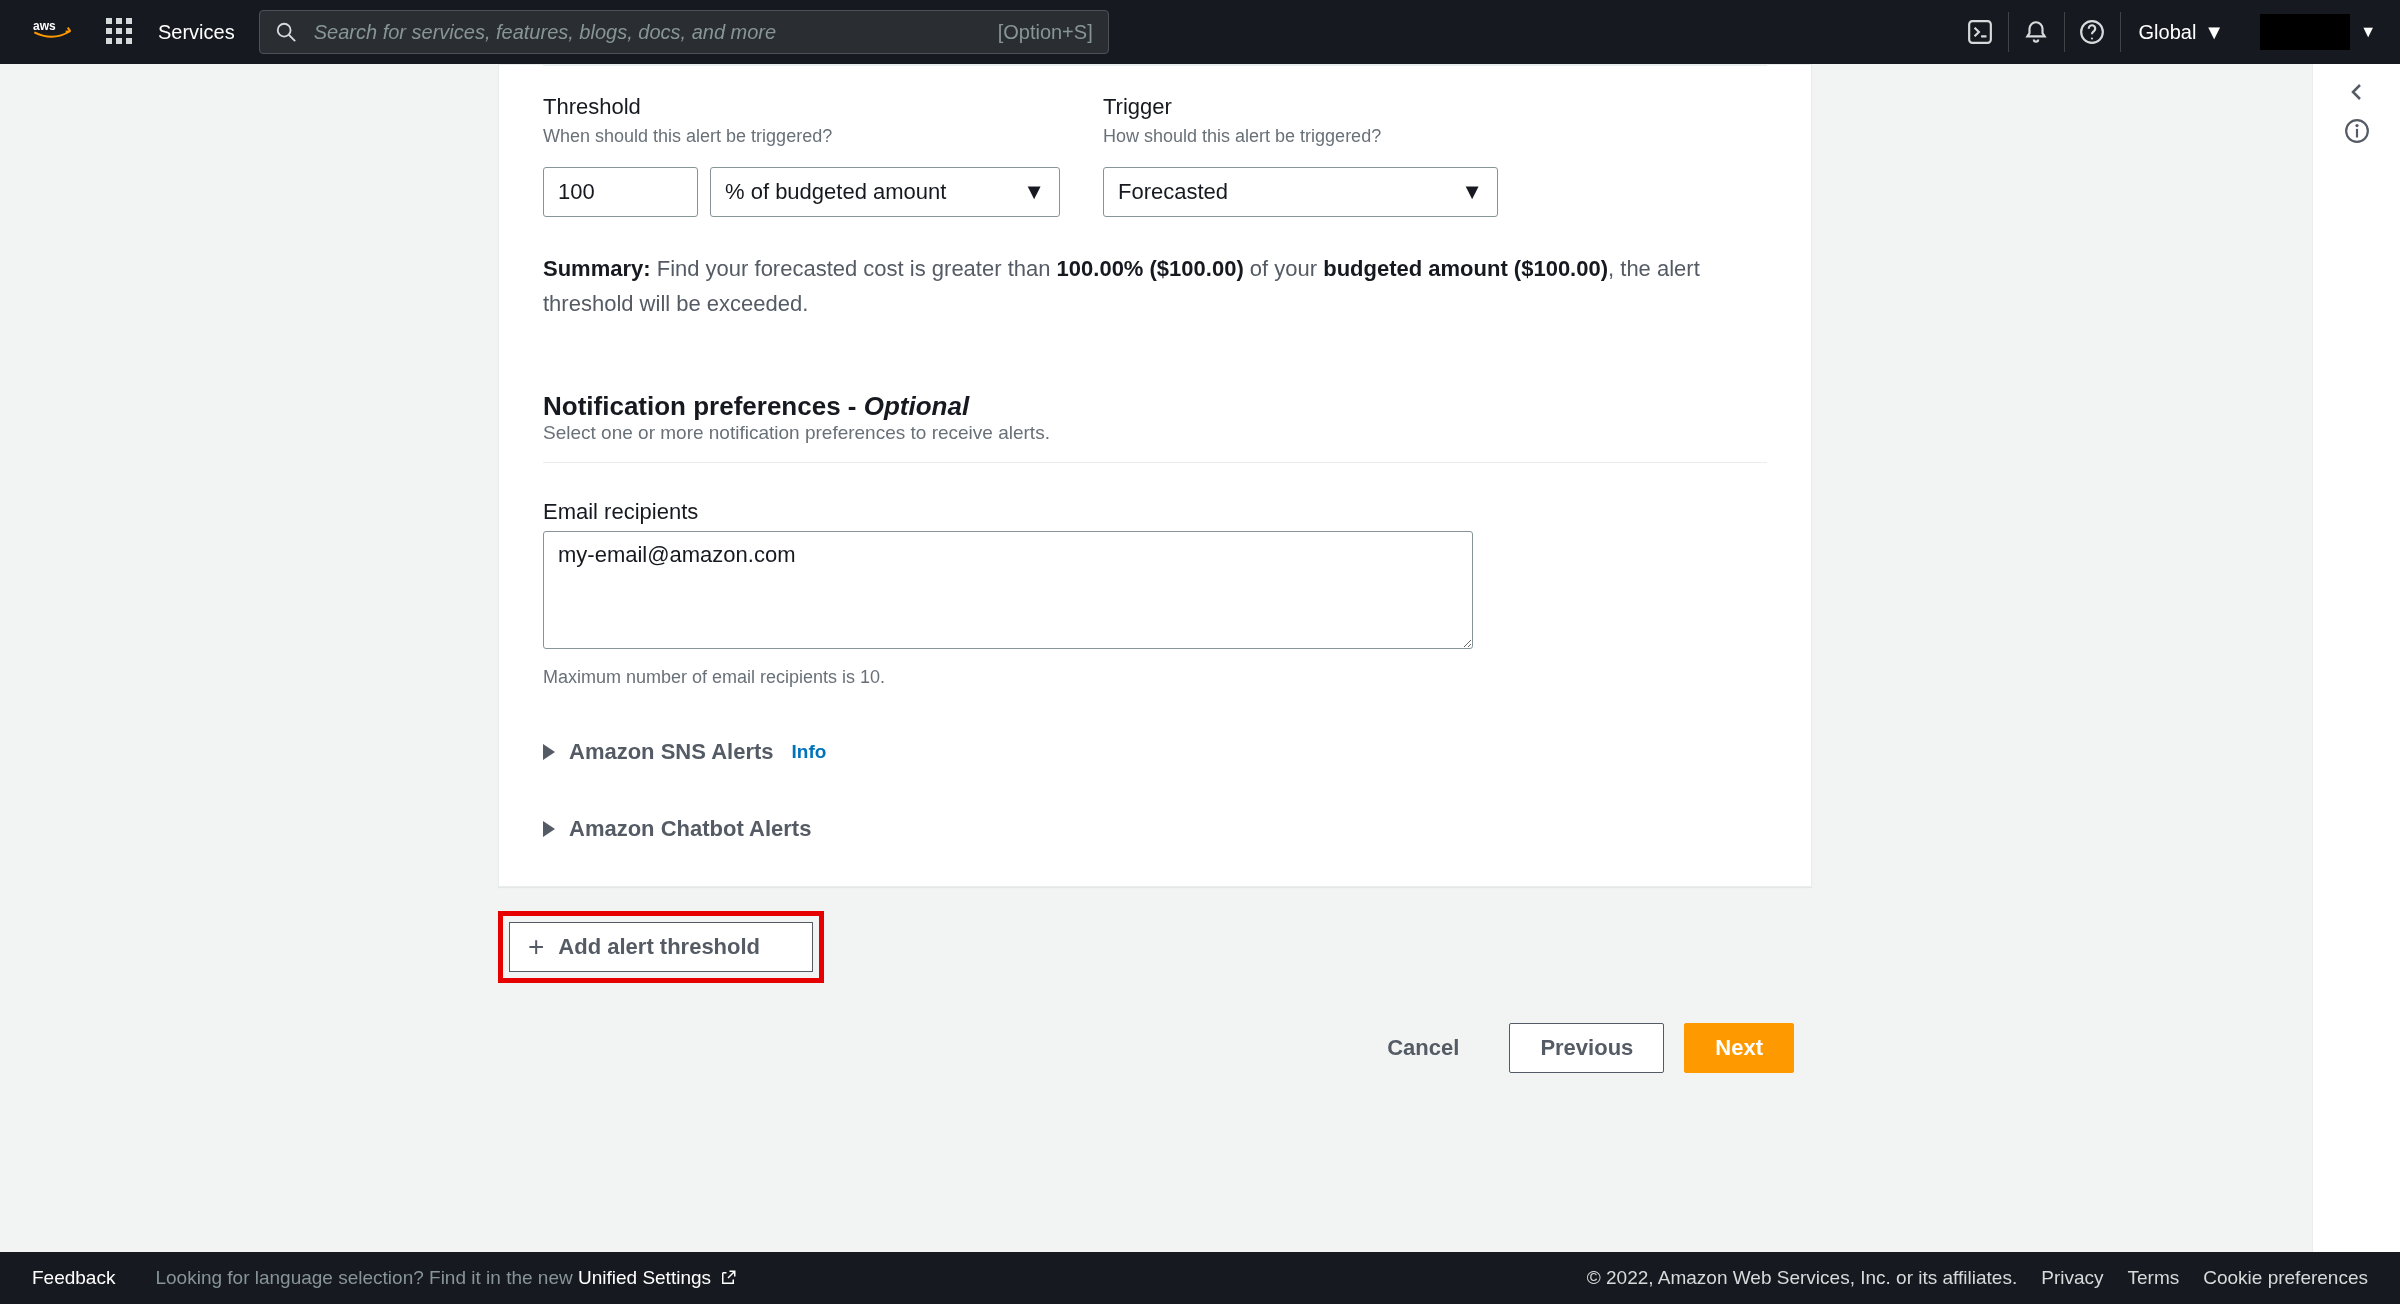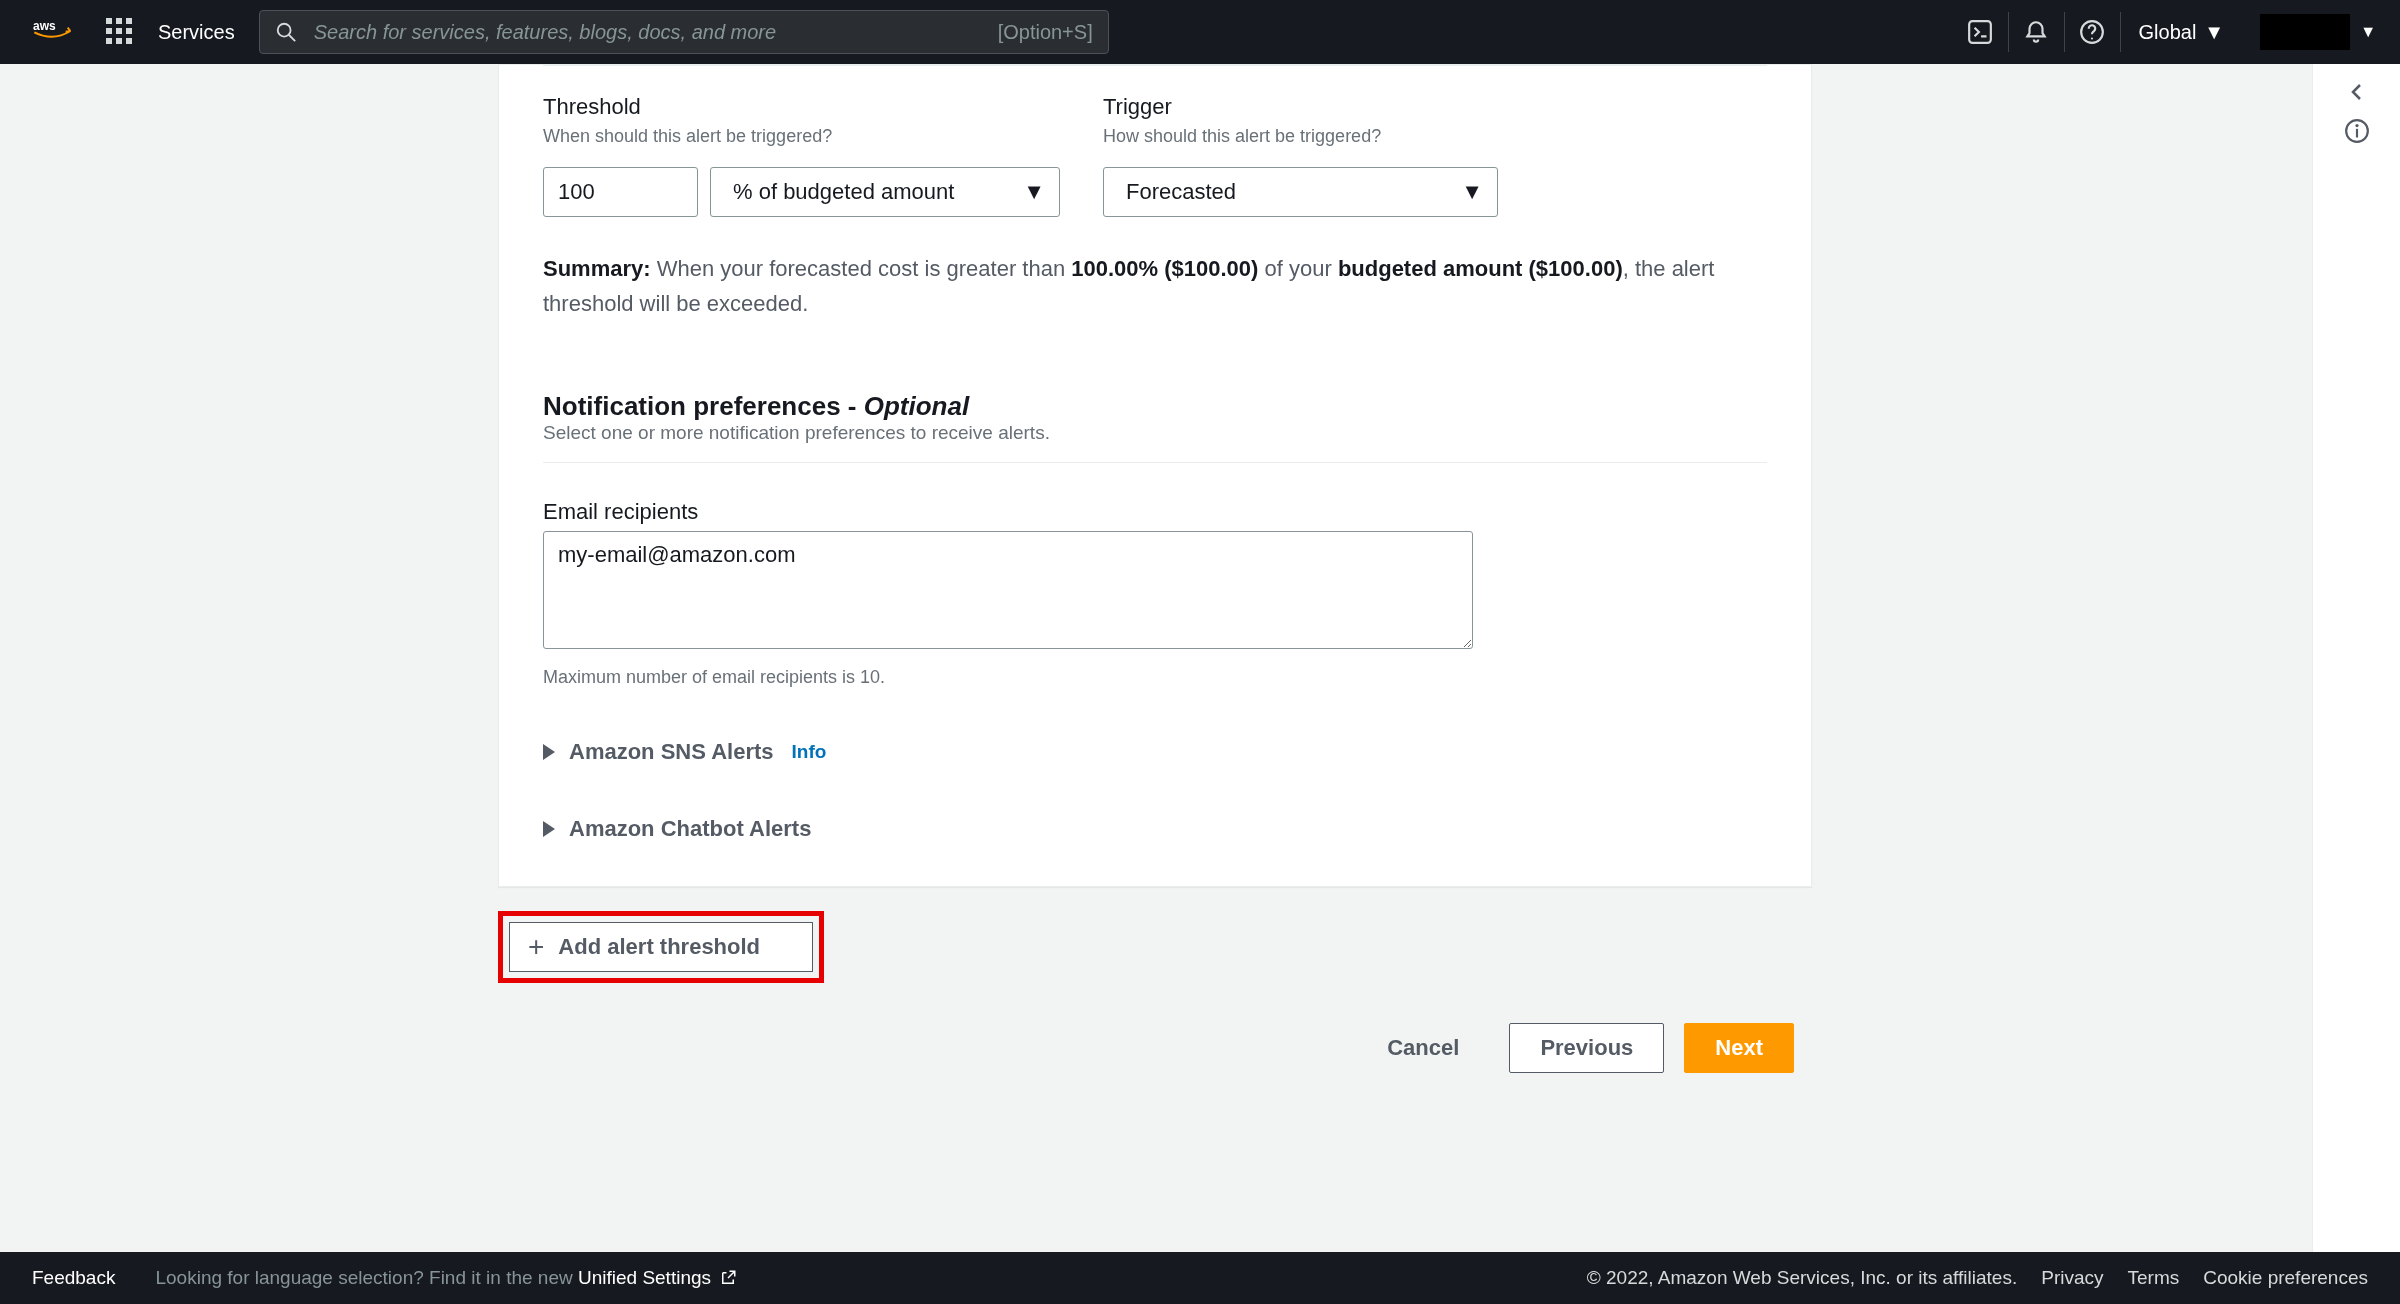--- a/index.html
+++ b/index.html
@@ -31,21 +31,21 @@
   .right-strip { position:absolute; top:0; right:0; width:88px; height:100%; background:#fff; border-left:1px solid #eaeded; display:flex; flex-direction:column; align-items:center; gap:14px; padding-top:16px;}
   
   .card { background:#fff; border:1px solid #eaeded; padding:0 44px 44px 44px; box-shadow:0 1px 1px rgba(0,0,0,.05);}
   .card hr { border:none; border-top:1px solid #eaeded; margin:0 0 28px 0;}
   .row2 { display:flex; gap:26px; }
   .field { display:flex; flex-direction:column; gap:6px;}
   .field-label { font-size:22px; color:#16191f; }
   .field-desc { font-size:18px; color:#687078; margin-bottom:14px;}
   .inputbox, .selectbox, .textarea { border:1px solid #879596; border-radius:3px; font-size:22px; color:#16191f; background:#fff;}
   .inputbox { width:155px; height:50px; padding:0 14px; }
-  .selectbox { height:50px; padding:0 46px 0 22px; position:relative; display:flex; align-items:center; cursor:pointer;}
+  .selectbox { height:50px; padding:0 46px 0 14px; position:relative; display:flex; align-items:center; cursor:pointer;}
   .selectbox .caret { position:absolute; right:14px; top:50%; transform:translateY(-50%);}
   .threshold-select { width:350px; }
   .trigger-select { width:395px; }
   .summary { margin-top:34px; font-size:22px; color:#545b64; line-height:1.6; }
   .summary b { color:#16191f; font-weight:700;}
   .section-title { font-size:26px; font-weight:700; color:#16191f; margin-top:70px;}
   .section-title .opt { font-style:italic; font-weight:700;}
   .section-desc { font-size:19px; color:#687078; margin-top:0; margin-bottom:18px;}
   hr.divider { border:none; border-top:1px solid #eaeded; margin-bottom:36px;}
   .textarea { width:930px; height:118px; padding:10px 14px; resize:both; font-family:inherit;}
@@ -153,21 +153,21 @@
         <div class="field">
           <div class="field-label">Trigger</div>
           <div class="field-desc">How should this alert be triggered?</div>
           <div class="selectbox trigger-select">
             <span>Forecasted</span>
             <span class="caret">▼</span>
           </div>
         </div>
       </div>
       <div class="summary">
-        <b>Summary:</b><span> When your forecasted cost is greater than </span><b>100.00% ($100.00)</b><span> of your </span><b>budgeted amount ($100.00)</b><span>, the alert threshold will be exceeded.</span>
+        <b>Summary:</b><span> Find your forecasted cost is greater than </span><b>100.00% ($100.00)</b><span> of your </span><b>budgeted amount ($100.00)</b><span>, the alert threshold will be exceeded.</span>
       </div>
 
       <div class="section-title">
         <span>Notification preferences - </span><span class="opt">Optional</span>
       </div>
       <div class="section-desc">Select one or more notification preferences to receive alerts.</div>
       <hr class="divider">
 
       <div class="field">
         <div class="field-label">Email recipients</div>

